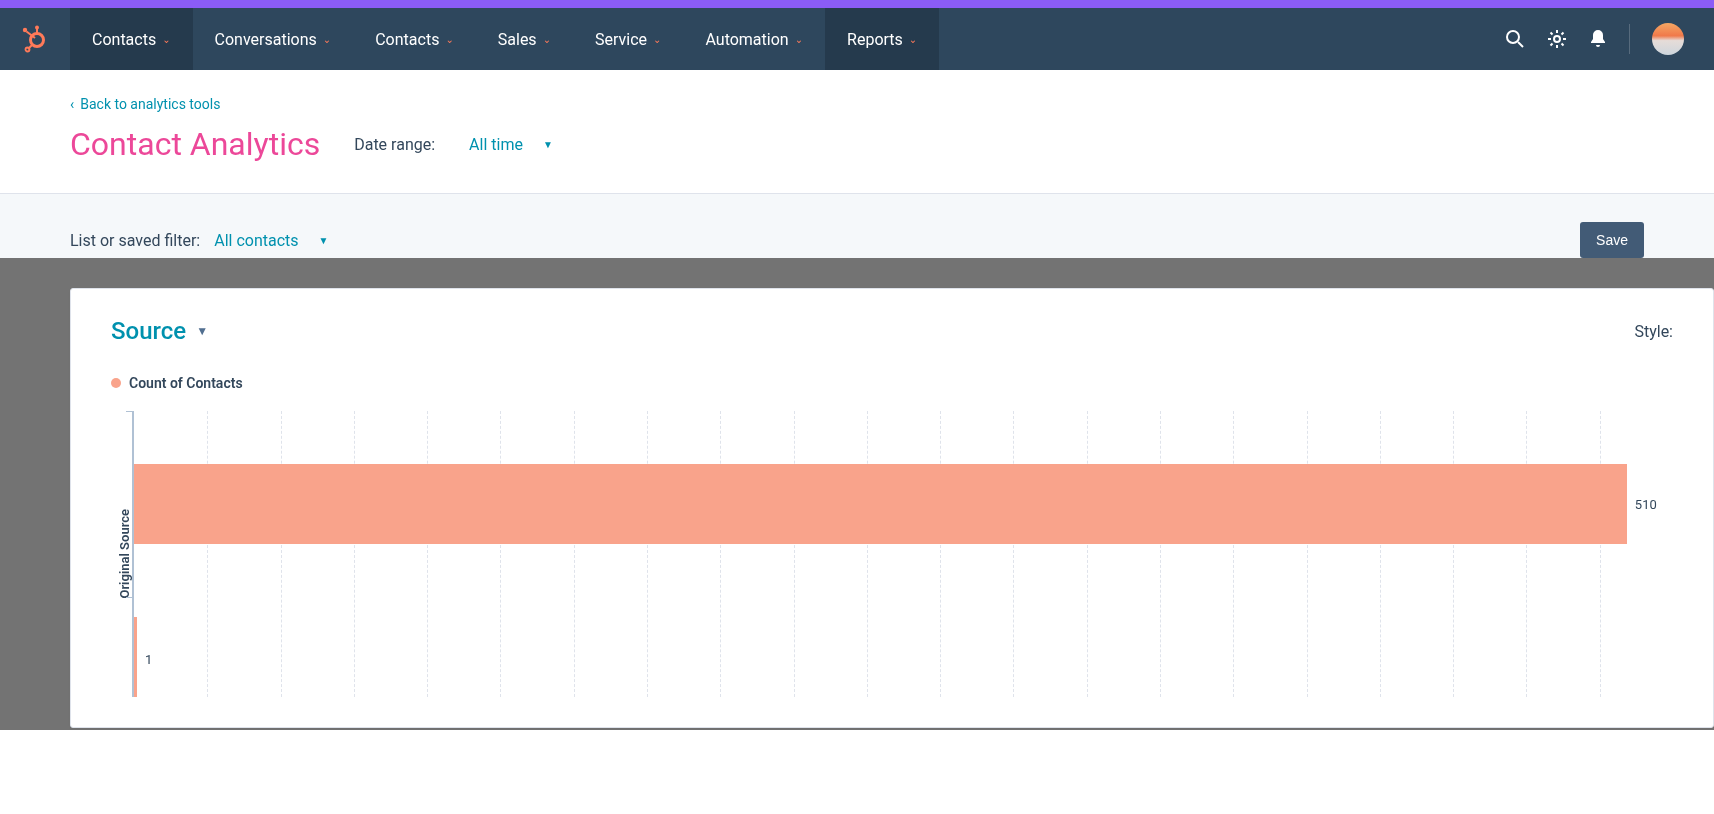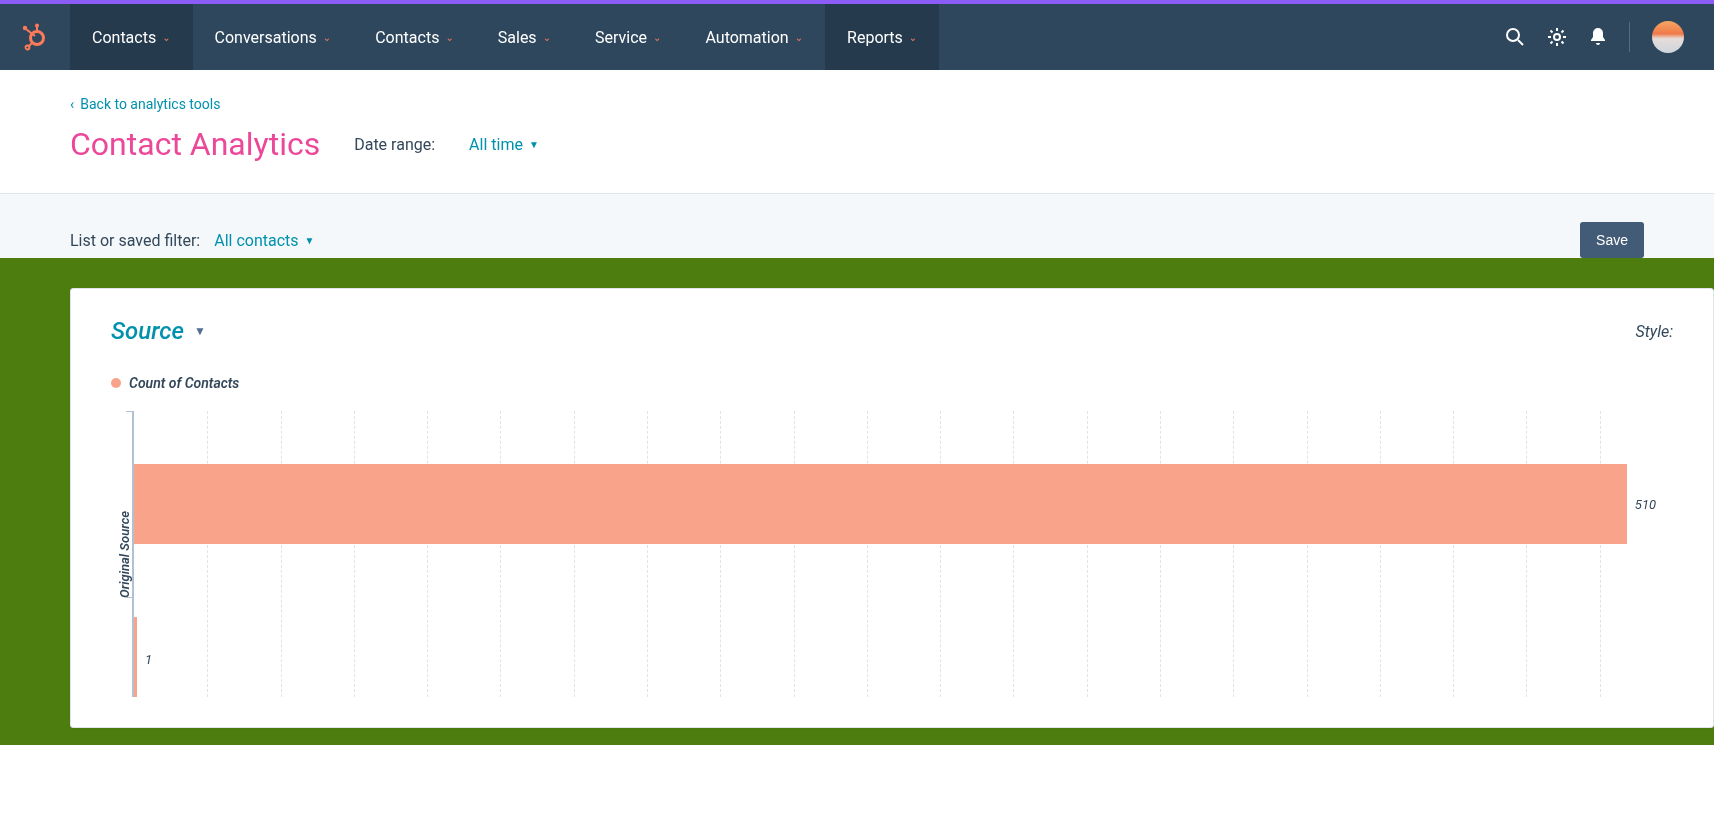--- a/index.html
+++ b/index.html
@@ -1,47 +1,47 @@
 <!DOCTYPE html>
 <html><head>
 <meta charset="utf-8">
 <style>
   * { box-sizing: border-box; margin: 0; padding: 0; }
   body { font-family: -apple-system, BlinkMacSystemFont, "Segoe UI", Roboto, Helvetica, Arial, sans-serif; background: #fff; color: #33475b; overflow-x: hidden; }
   
   
-  .topnav { background: #2e475d; height: 70px; display: flex; align-items: center; border-top: 4px solid #8b5cf6; }
+  .topnav { background: #2e475d; height: 70px; display: flex; align-items: center; border-top: 8px solid #8b5cf6; }
   .logo { width: 70px; display: flex; align-items: center; justify-content: center; }
   .logo svg { width: 30px; height: 30px; }
   .nav-items { display: flex; height: 100%; }
   .nav-item { color: #fff; font-size: 16px; padding: 0 22px; height: 100%; display: flex; align-items: center; cursor: pointer; gap: 6px; }
   .nav-item.active { background: #253a4d; }
   .nav-item .caret { font-size: 10px; color: #ff7a59; }
   .nav-right { margin-left: auto; display: flex; align-items: center; gap: 22px; padding-right: 30px; }
   .nav-icon { color: #fff; font-size: 20px; cursor: pointer; display:flex; align-items:center; }
   .nav-divider { width: 1px; height: 30px; background: rgba(255,255,255,0.2); }
   .avatar { width: 32px; height: 32px; border-radius: 50%; background: linear-gradient(180deg, #f5a763 0%, #f0794a 40%, #e6dcd8 55%, #cdd6dd 100%); cursor: pointer; }
   
   
   .page-header { padding: 24px 70px 30px 70px; background:#fff; }
   .back-link { color: #0091ae; font-size: 14px; display: inline-flex; align-items: center; gap: 6px; cursor: pointer; }
   .title-row { display: flex; align-items: center; gap: 34px; margin-top: 12px; }
   .page-title { font-size: 32px; font-weight: 400; color: #ec4899; }
   .date-range-label { font-size: 16px; color: #33475b; }
-  .dropdown-link { color: #0091ae; font-size: 16px; cursor: pointer; display: inline-flex; align-items: center; gap: 6px; }
+  .dropdown-link { color: #0091ae; font-size: 16px; cursor: pointer; display: inline-flex; align-items: center; gap: 20px; }
   .dropdown-link .tri { font-size: 10px; }
   
   
   .filter-bar { background: #f5f8fa; padding: 28px 70px 0 70px; border-top: 1px solid #dfe3eb; }
   .filter-row { display: flex; align-items: center; gap: 14px; }
   .filter-label { font-size: 16px; color: #33475b; }
   .save-btn { margin-left: auto; background: #425b76; color:#fff; border:none; padding: 10px 16px; font-size:14px; border-radius:3px; cursor:pointer; }
   
   
-  .card-wrap { background:#4d7c0f; padding: 30px 0 17px 70px; font-style: italic; }
+  .card-wrap { background:#737373; padding: 30px 0 2px 70px; }
   .card { background:#fff; border:1px solid #dfe3eb; border-radius:3px; padding: 28px 40px 0 40px; min-height: 440px; box-shadow: 0 1px 3px rgba(0,0,0,0.03); }
   .card-head { display:flex; align-items:center; }
   .card-title { color:#0091ae; font-size:24px; font-weight:500; cursor:pointer; display:inline-flex; align-items:center; gap:10px; }
   .card-title .tri { font-size:12px; color:#516f90; }
   .style-label { margin-left:auto; font-size:16px; color:#33475b; }
   
   
   .legend { margin-top: 30px; font-size:14px; font-weight:600; display:flex; align-items:center; gap:8px; }
   .legend-dot { width:10px; height:10px; border-radius:50%; background:#f9a38b; }
   

